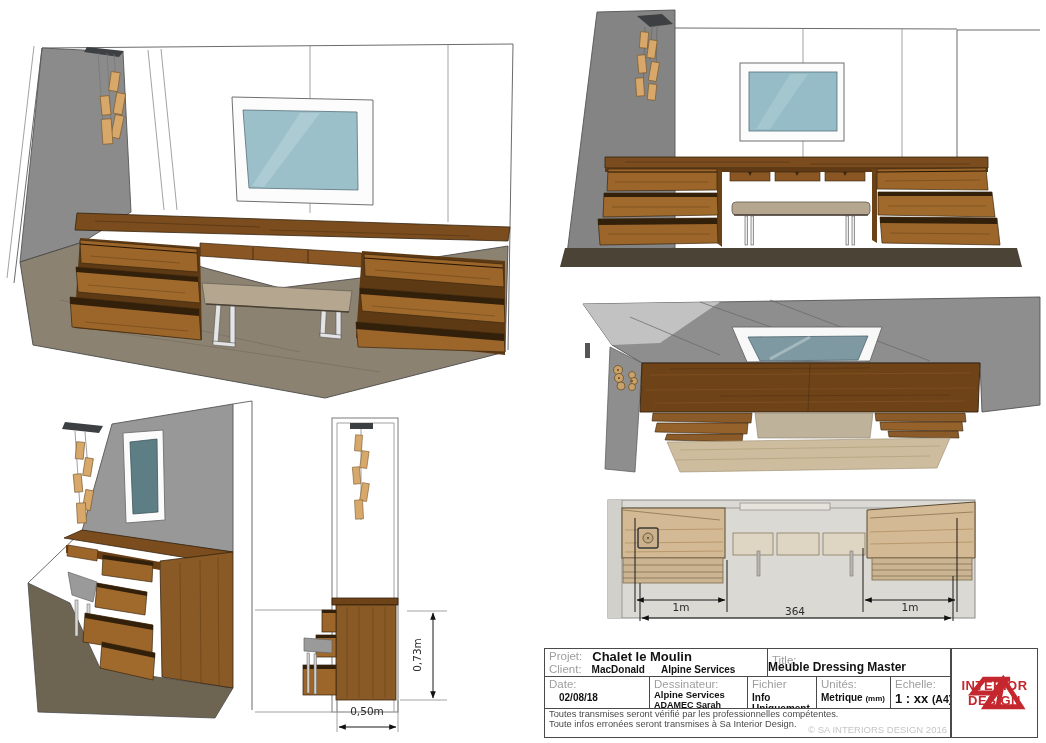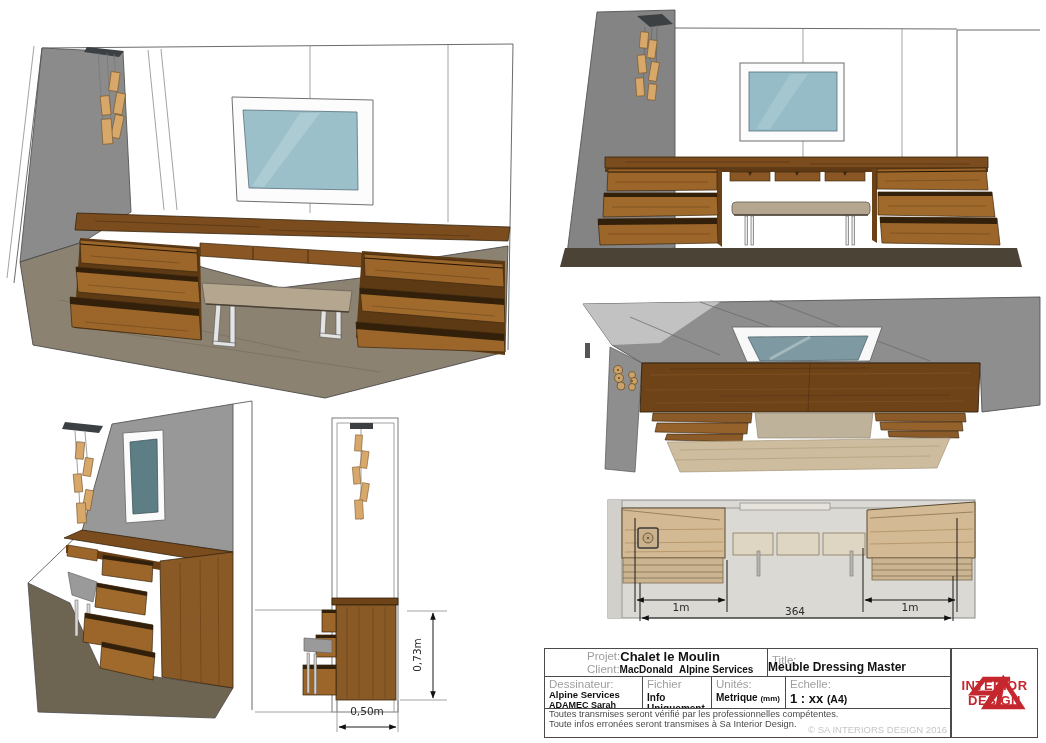--- a/index.html
+++ b/index.html
@@ -15,21 +15,21 @@
   .dimtxt{font:10.5px "DejaVu Sans",sans-serif;fill:#2a2a2a;}
   
   .tb{
     position:absolute;left:544px;top:648px;width:407px;height:90px;
     border:1.6px solid #4a4a4a;box-sizing:border-box;background:#fff;
     color:#111;
   }
   .tb .lbl{color:#9e9e9e;font-size:11.5px;}
   .tb-row1{display:flex;height:27px;box-sizing:border-box;}
   .tb-projcli{width:223px;border-right:1.4px solid #4a4a4a;box-sizing:border-box;padding:1px 4px;}
-  .tb-projcli .line{display:flex;align-items:flex-end;line-height:13px;white-space:nowrap;margin-left:38px;}
+  .tb-projcli .line{display:flex;align-items:flex-end;gap:10px;line-height:13px;white-space:nowrap;}
   .val-proj{font-size:13px;font-weight:600;}
   .val-cli{font-size:10px;font-weight:700;margin-right:6px;}
   .tb-title{flex:1;position:relative;padding:1px 4px;box-sizing:border-box;}
   .tb-title .tval{position:absolute;left:0;right:0;top:11px;text-align:left;font-size:12px;font-weight:600;}
   .tb-row2{display:flex;height:32px;border-top:1.4px solid #4a4a4a;box-sizing:border-box;}
   .tb-cell{border-right:1.4px solid #4a4a4a;box-sizing:border-box;padding:1px 4px;overflow:hidden;}
   .tb-cell:last-child{border-right:none;}
   .c-date{width:105px;}.c-dess{width:98px;}.c-fich{width:69px;}.c-unit{width:74px;}.c-ech{flex:1;}
   .v-date{font-size:10px;font-weight:700;padding-left:10px;padding-top:2px;}
   .v-dess1{font-size:9.5px;font-weight:700;line-height:10px;}
@@ -483,20 +483,24 @@
           <span class="val-cli">MacDonald</span>
           <span class="val-cli">Alpine Services</span>
         </div>
       </div>
       <div class="tb-title">
         <span class="lbl">Title:</span>
         <div class="tval">Meuble Dressing Master</div>
       </div>
     </div>
     <div class="tb-row2">
+      <div class="tb-cell c-date">
+        <div class="lbl">Date:</div>
+        <div class="v-date">02/08/18</div>
+      </div>
       <div class="tb-cell c-dess">
         <div class="lbl">Dessinateur:</div>
         <div class="v-dess1">Alpine Services</div>
         <div class="v-dess2">ADAMEC Sarah</div>
       </div>
       <div class="tb-cell c-fich">
         <div class="lbl">Fichier</div>
         <div class="v-fich">Info Uniquement</div>
       </div>
       <div class="tb-cell c-unit">

